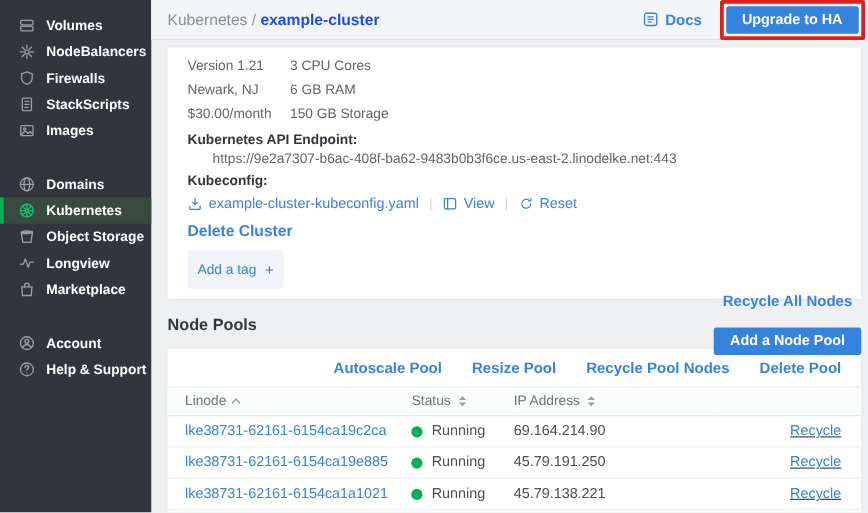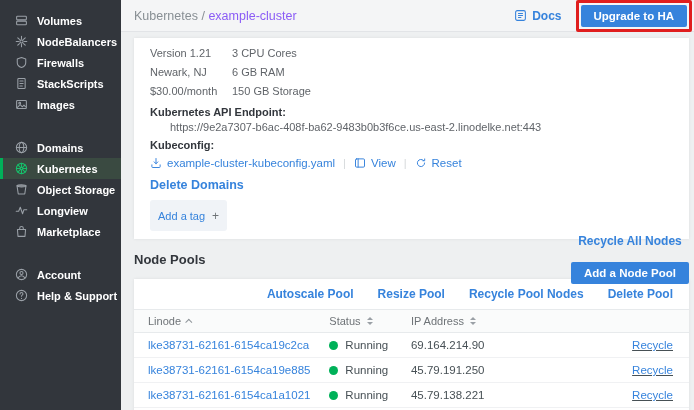--- a/index.html
+++ b/index.html
@@ -15,21 +15,21 @@
   .side-item.group-start { margin-top:22px; }
   .side-item.active { background:#3a4a41; border-left-color:#00b159; }
   .side-item.active .sicon { color:#16c06b; }
   .sicon svg { width:13px; height:13px; stroke:currentColor; fill:none; stroke-width:1.3; stroke-linecap:round; stroke-linejoin:round; }
 
   
   .main { flex:1; display:flex; flex-direction:column; min-width:0; }
   .topbar { height:32px; flex-shrink:0; background:#f4f5f6; border-bottom:1px solid #e2e4e7;
             display:flex; align-items:center; padding:0 2px 0 13px; }
   .breadcrumb { font-size:12.5px; color:#888f94; }
-  .breadcrumb .crumb-current { color:#8b5cf6; font-weight:normal; }
+  .breadcrumb .crumb-current { color:#1d4ed8; font-weight:bold; }
   .topbar-right { margin-left:auto; display:flex; align-items:center; gap:14px; }
   .docs-link { display:flex; align-items:center; gap:5px; color:#3683dc; font-size:12px; font-weight:bold; cursor:pointer;text-align:center; }
   .docs-link svg { width:13px; height:13px; stroke:#3683dc; fill:none; stroke-width:1.3; }
   .hl-red { border:3px solid #e01e1e; padding:2px; border-radius:2px; }
   .btn-blue { background:#3683dc; color:#fff; border:none; font-family:inherit; font-size:11.5px; font-weight:bold;
               padding:5px 13px; border-radius:2px; cursor:pointer; white-space:nowrap; }
 
   .content { flex:1; padding:6px 5px 0 13px; overflow:hidden; }
   .card { background:#fff; box-shadow:0 0 3px rgba(0,0,0,0.08); }
 
@@ -258,21 +258,21 @@
           <span class="kdiv">|</span>
           <span class="klink">
             <svg viewBox="0 0 16 16">
                 <path d="M12.8 8A4.8 4.8 0 1 1 11.4 4.6"></path>
                 <path d="M12.9 2.6v2.4h-2.4"></path>
               </svg>
             <span>Reset</span>
           </span>
         </div>
 
-        <div class="delete-cluster">Delete Domains</div>
+        <div class="delete-cluster">Delete Cluster</div>
 
         <div class="add-tag">
           <span>Add a tag</span>
           <span class="plus">+</span>
         </div>
       </section>
 
       <div class="pools-head">
         <span class="pools-title">Node Pools</span>
         <span class="pools-head-right">

